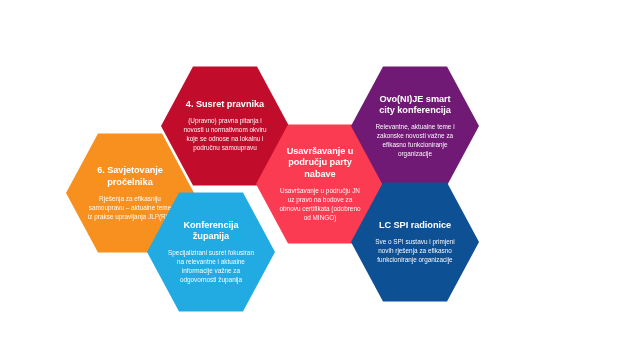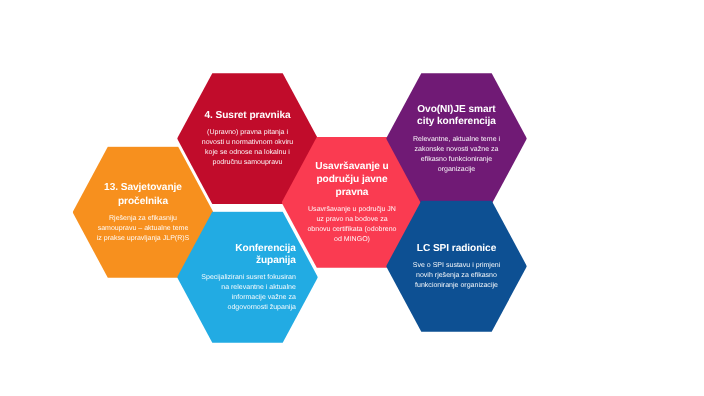--- a/index.html
+++ b/index.html
@@ -50,53 +50,53 @@
     font-weight: normal;
     line-height: 1.42;
     margin: 5px 0 0 0;
     color: #ffffff;
     opacity: 0.96;
   }
 
   
   .hex-proceelnika { left: 66px;  top: 131px; width: 128px; height: 124px; }
   .hex-pravnika    { left: 161px; top: 64px;  width: 128px; height: 124px; }
-  .hex-zupanija    { left: 161px; top: 190px; width: 128px; height: 124px; text-align: right; }
+  .hex-zupanija    { left: 147px; top: 190px; width: 128px; height: 124px; }
   .hex-nabave      { left: 256px; top: 122px; width: 128px; height: 124px; }
   .hex-smartcity   { left: 351px; top: 64px;  width: 128px; height: 124px; }
   .hex-spi         { left: 351px; top: 180px; width: 128px; height: 124px; }
   .hex-party       { left: 446px; top: 122px; width: 128px; height: 124px; }
 
   
   .hex-nabave .hex-desc,
   .hex-smartcity .hex-desc,
   .hex-spi .hex-desc { padding: 0 2px; }
 </style>
 </head>
 <body style="background: rgb(255, 255, 255);">
 
 <div id="honeycomb" style="background: rgb(255, 255, 255);">
 
   <div class="hex hex-proceelnika" style="background-color: rgb(247, 144, 30);">
-    <div class="hex-title">13. Savjetovanje pročelnika</div>
+    <div class="hex-title">6. Savjetovanje pročelnika</div>
     <div class="hex-desc">Rješenja za efikasniju samoupravu – aktualne teme iz prakse upravljanja JLP(R)S</div>
   </div>
 
   <div class="hex hex-pravnika" style="background-color: rgb(193, 12, 43);">
     <div class="hex-title">4. Susret pravnika</div>
     <div class="hex-desc">(Upravno) pravna pitanja i novosti u normativnom okviru koje se odnose na lokalnu i područnu samoupravu</div>
   </div>
 
   <div class="hex hex-zupanija" style="background-color: rgb(34, 171, 227);">
     <div class="hex-title">Konferencija županija</div>
     <div class="hex-desc">Specijalizirani susret fokusiran na relevantne i aktualne informacije važne za odgovornosti županija</div>
   </div>
 
   <div class="hex hex-nabave" style="background-color: rgb(250, 59, 81);">
-    <div class="hex-title">Usavršavanje u području javne pravna</div>
+    <div class="hex-title">Usavršavanje u području party nabave</div>
     <div class="hex-desc">Usavršavanje u području JN uz pravo na bodove za obnovu certifikata (odobreno od MINGO)</div>
   </div>
 
   <div class="hex hex-smartcity" style="background-color: #701a75;">
     <div class="hex-title">Ovo(NI)JE smart city konferencija</div>
     <div class="hex-desc">Relevantne, aktualne teme i zakonske novosti važne za efikasno funkcioniranje organizacije</div>
   </div>
 
   <div class="hex hex-spi" style="background-color: rgb(13, 80, 147);">
     <div class="hex-title">LC SPI radionice</div>

